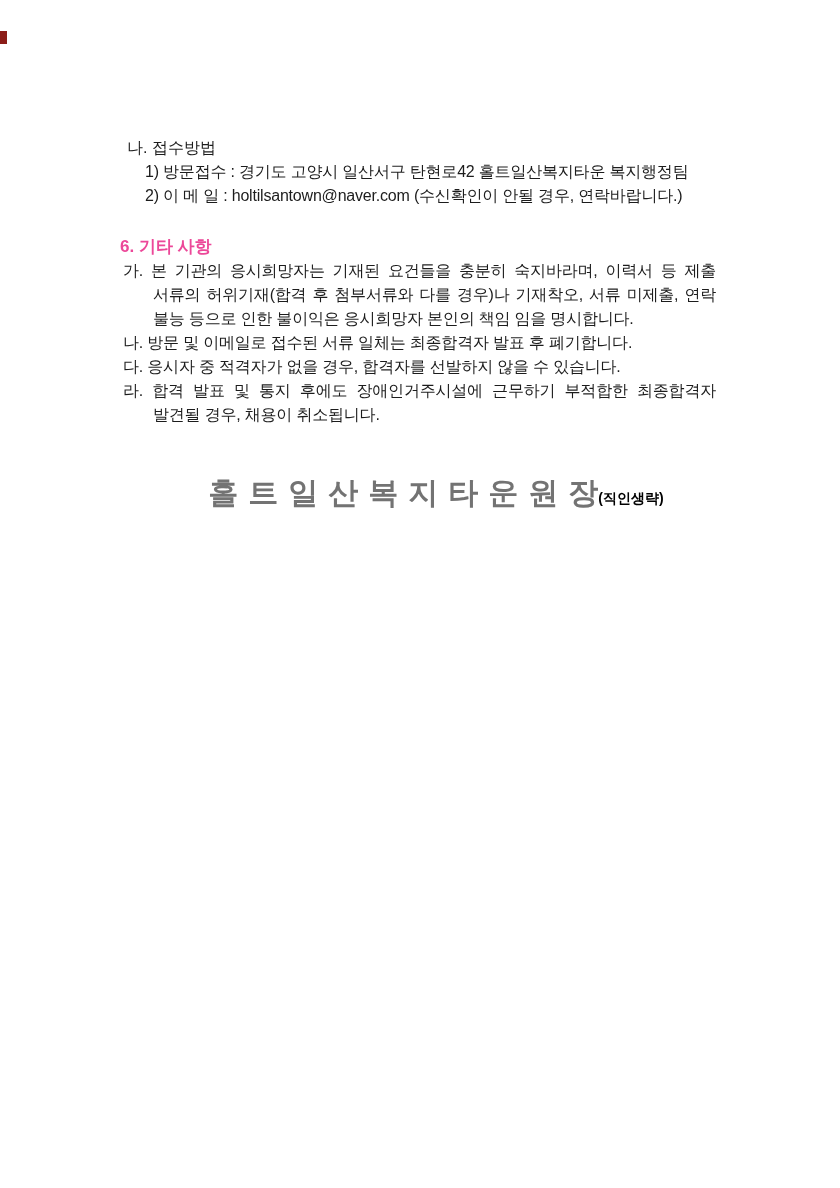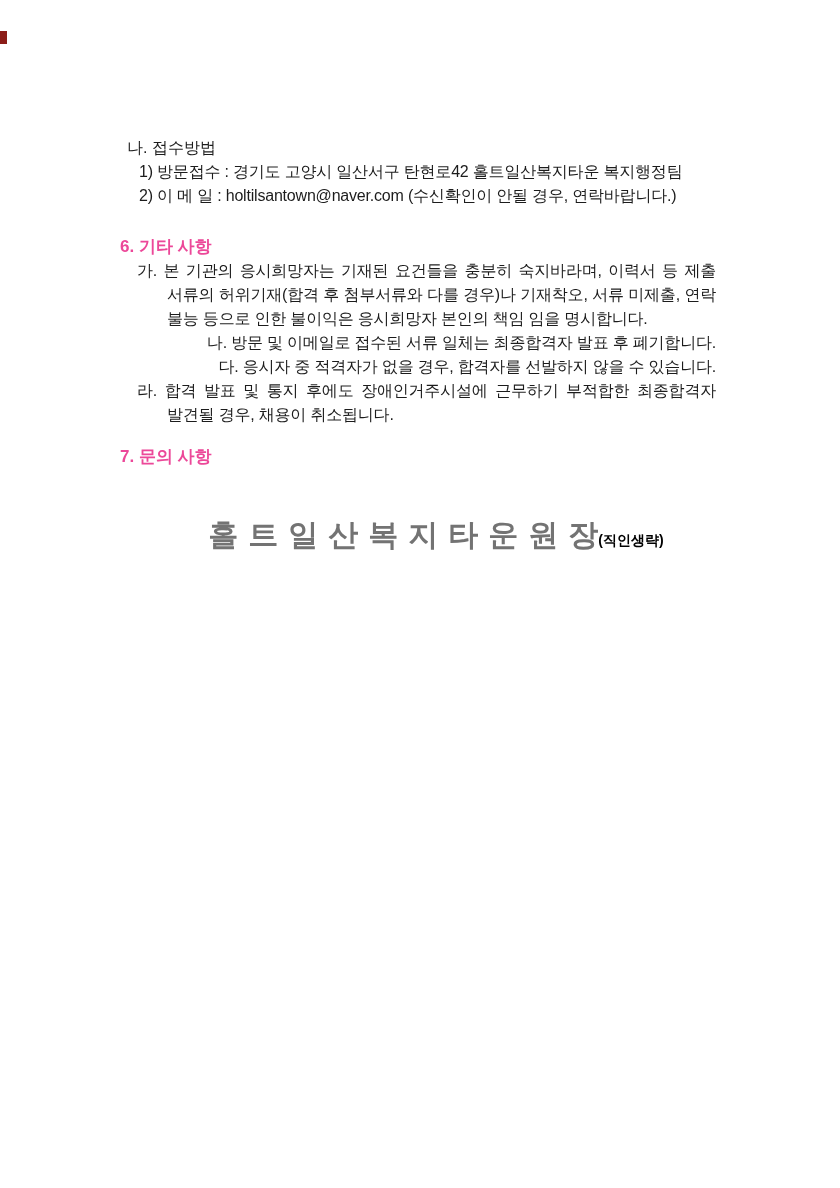--- a/index.html
+++ b/index.html
@@ -30,44 +30,44 @@
     top: 136px;
     width: 596px;
     font-size: 16px;
     line-height: 24px;
     text-align: left;
   }
   .reception-heading {
     margin-left: 7px;
   }
   .reception-item {
-    margin-left: 19px;
+    margin-left: 25px;
     white-space: nowrap;
     letter-spacing: -0.2px;
   }
   .section-title {
     margin-top: 27px;
     font-size: 17px;
     font-weight: 700;
     color: #ec4899;
   }
   .section-title.second {
     margin-top: 18px;
   }
   .list-item {
-    margin-left: 17px;
+    margin-left: 3px;
     padding-left: 30px;
     text-indent: -30px;
     text-align: justify;
     word-break: keep-all;
     letter-spacing: -0.2px;
   }
   .list-item.nowrap {
     white-space: nowrap;
-    text-align: right;
+    text-align: left;
   }
   .signature {
     margin-top: 44px;
     padding-left: 36px;
     line-height: 44px;
     text-align: center;
     white-space: nowrap;
   }
   .signature-name {
     font-size: 30px;
@@ -95,20 +95,19 @@
     <div class="reception-heading">나. 접수방법</div>
     <div class="reception-item">1) 방문접수 : 경기도 고양시 일산서구 탄현로42 홀트일산복지타운 복지행정팀</div>
     <div class="reception-item">2) 이 메 일 : holtilsantown@naver.com (수신확인이 안될 경우, 연락바랍니다.)</div>
 
     <div class="section-title">6. 기타 사항</div>
     <div class="list-item">가. 본 기관의 응시희망자는 기재된 요건들을 충분히 숙지바라며, 이력서 등 제출 서류의 허위기재(합격 후 첨부서류와 다를 경우)나 기재착오, 서류 미제출, 연락 불능 등으로 인한 불이익은 응시희망자 본인의 책임 임을 명시합니다.</div>
     <div class="list-item nowrap">나. 방문 및 이메일로 접수된 서류 일체는 최종합격자 발표 후 폐기합니다.</div>
     <div class="list-item nowrap">다. 응시자 중 적격자가 없을 경우, 합격자를 선발하지 않을 수 있습니다.</div>
     <div class="list-item">라. 합격 발표 및 통지 후에도 장애인거주시설에 근무하기 부적합한 최종합격자 발견될 경우, 채용이 취소됩니다.</div>
 
-    <div class="section-title second">7. 문의 사항</div>
 
     <div class="signature">
       <span class="signature-name">홀트일산복지타운원장</span><span class="signature-suffix">(직인생략)</span>
     </div>
 
   </div>
 </div>
 
 </body></html>

